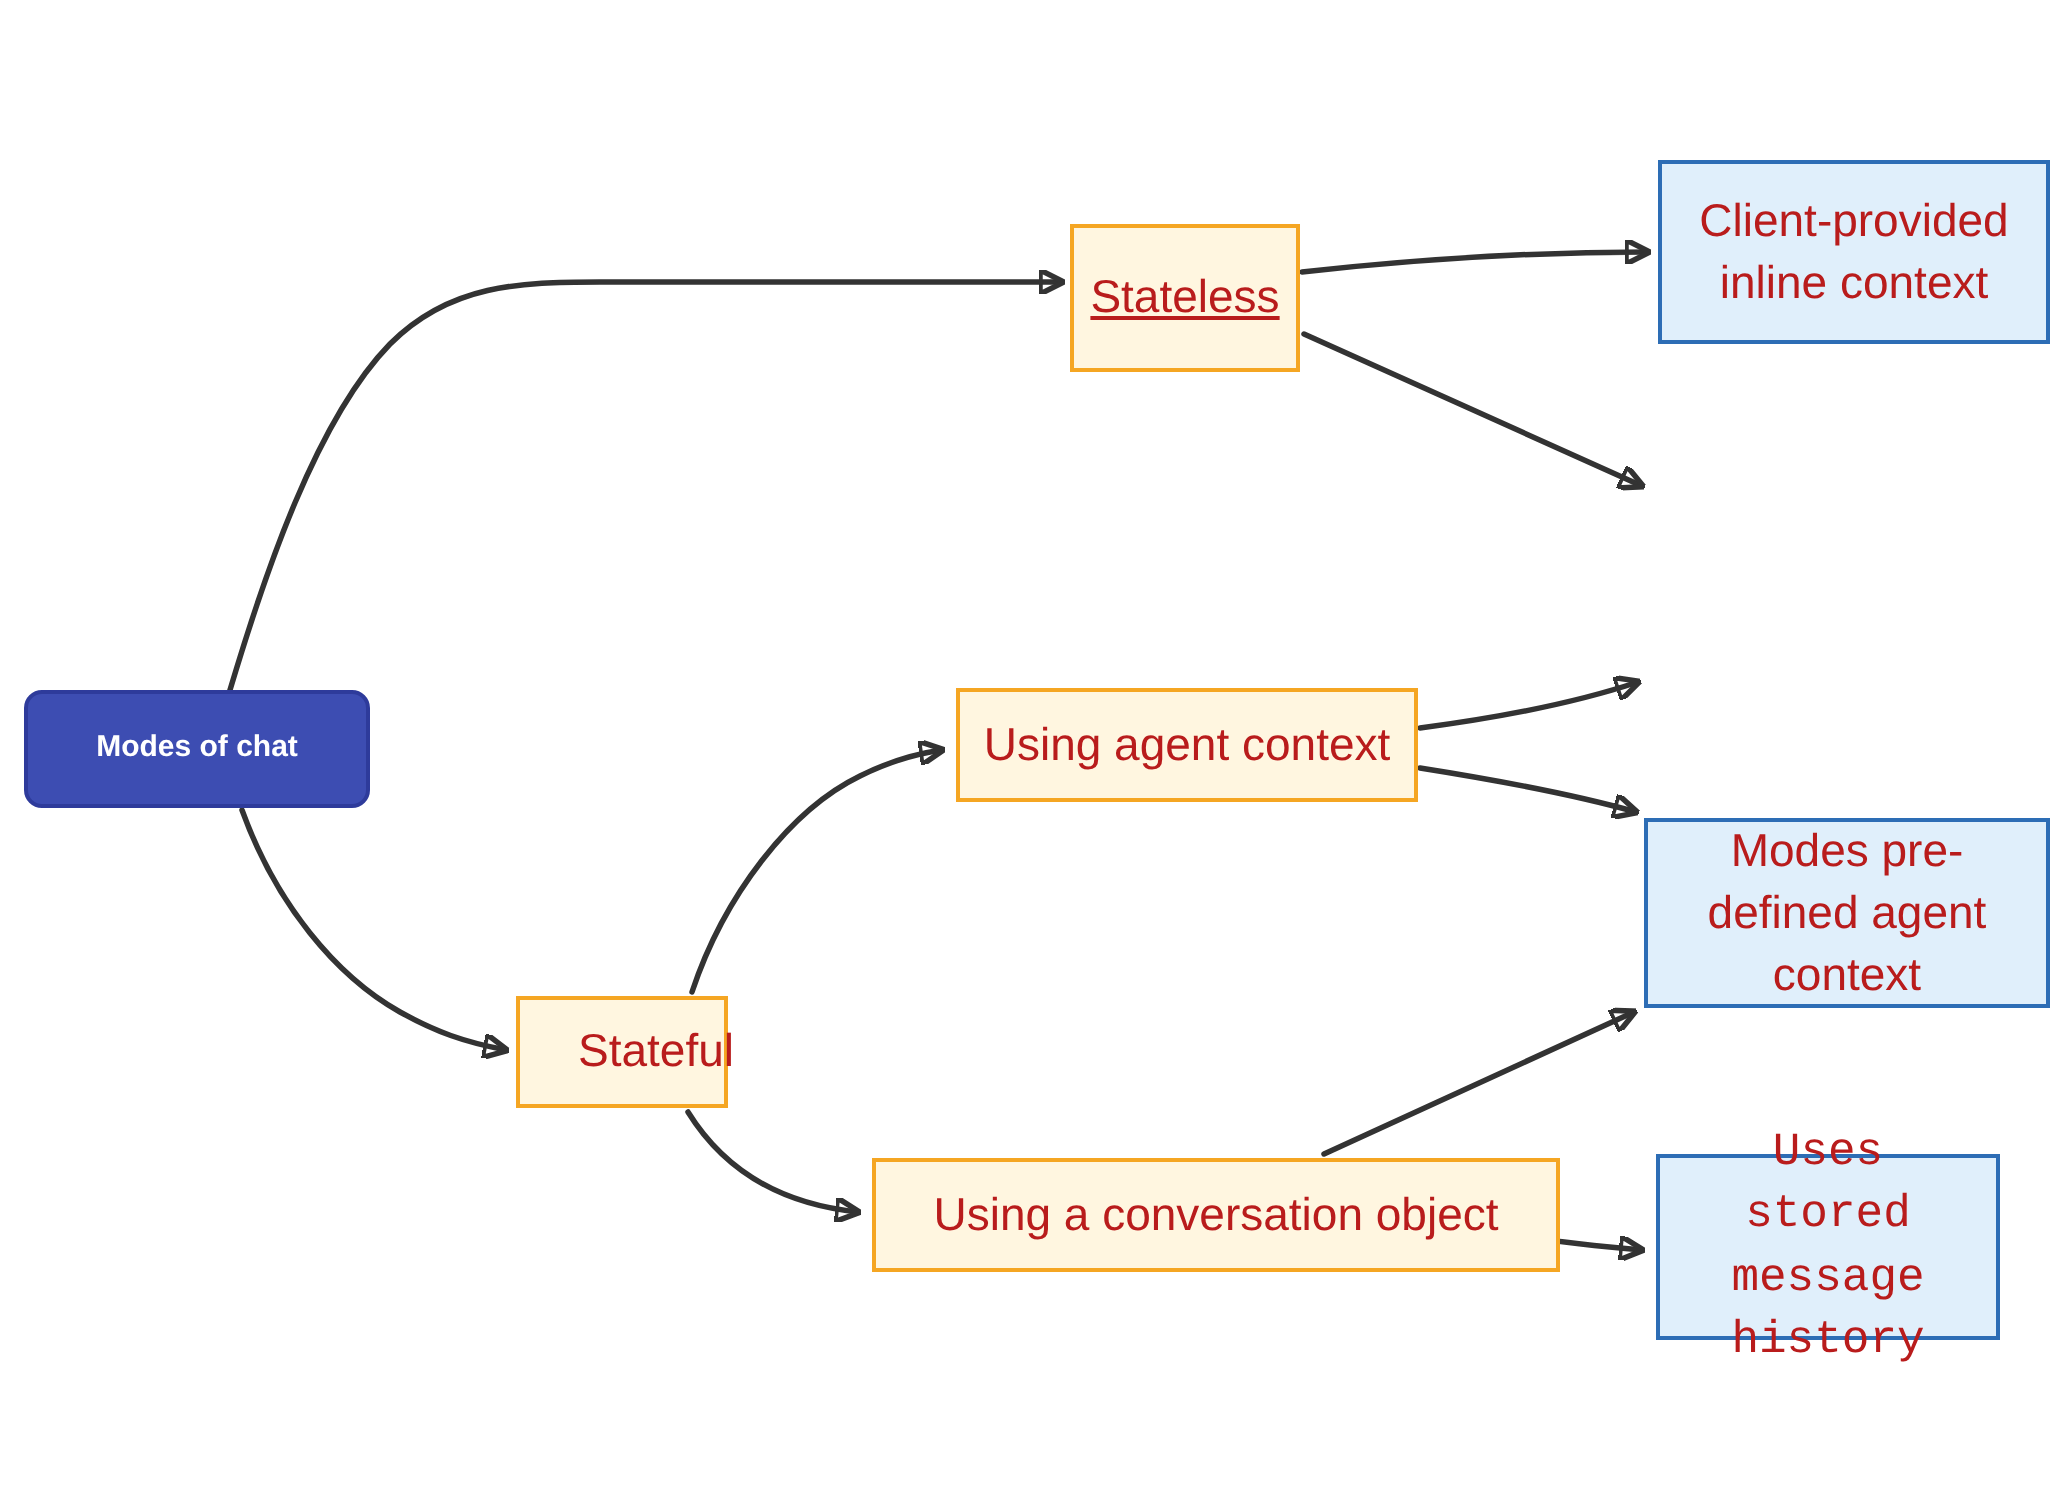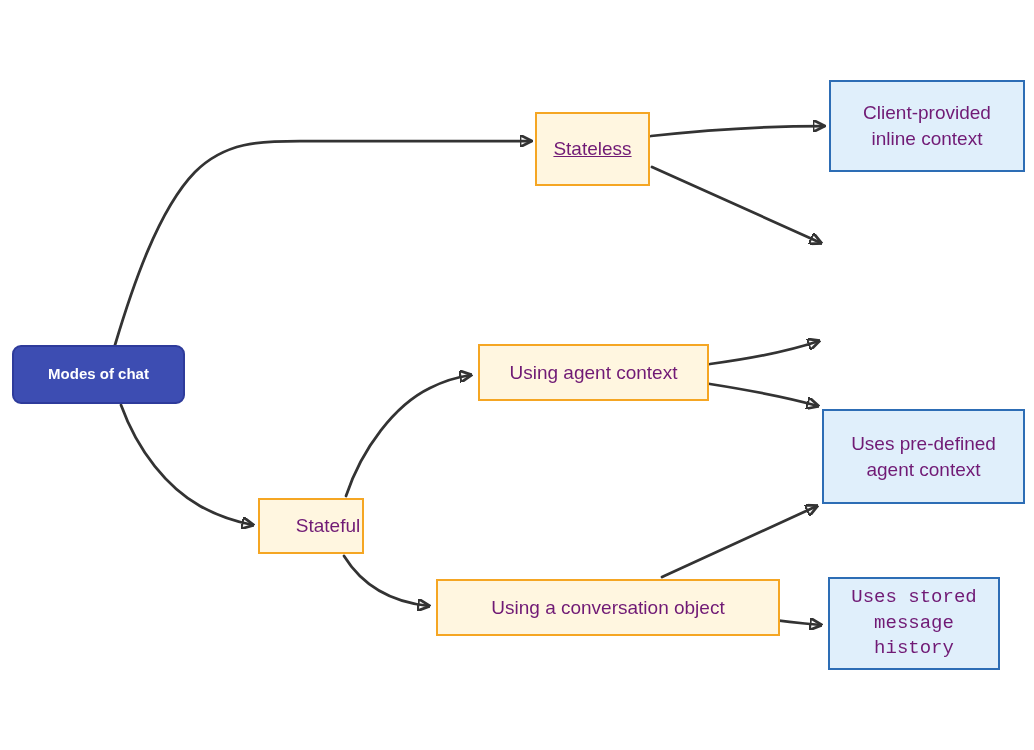--- a/index.html
+++ b/index.html
@@ -27,23 +27,23 @@
     stroke-width: 2.75;
     stroke-linecap: round;
   }
   .node {
     position: absolute;
     box-sizing: border-box;
     display: flex;
     align-items: center;
     justify-content: center;
     text-align: center;
-    font-size: 19px;
+    font-size: 23px;
     line-height: 1.35;
-    color: #701a75;
+    color: #b91c1c;
     padding: 4px 10px;
   }
   .node.root {
     background: #3D4DB2;
     border: 2px solid #2E3B9B;
     border-radius: 9px;
     color: #ffffff;
     font-weight: bold;
     font-size: 15px;
   }
@@ -85,17 +85,17 @@
 
   <div class="node warm" style="left:258px; top:498px; width:106px; height:56px;padding-left:44px;">Stateful</div>
 
   <div class="node warm" style="left:478px; top:344px; width:231px; height:57px;">Using agent context</div>
 
   <div class="node warm" style="left:436px; top:579px; width:344px; height:57px;">Using a conversation object</div>
 
   <div class="node cool" style="left:829px; top:80px; width:196px; height:92px;">Client-provided inline context</div>
 
 
-  <div class="node cool" style="left:822px; top:409px; width:203px; height:95px;">Uses pre-defined agent context</div>
+  <div class="node cool" style="left:822px; top:409px; width:203px; height:95px;">Modes pre-defined agent context</div>
 
   <div class="node cool" style="left:828px; top:577px; width:172px; height:93px;font-family:Liberation Mono, monospace;">Uses stored message history</div>
 
 </div>
 
 </body></html>

